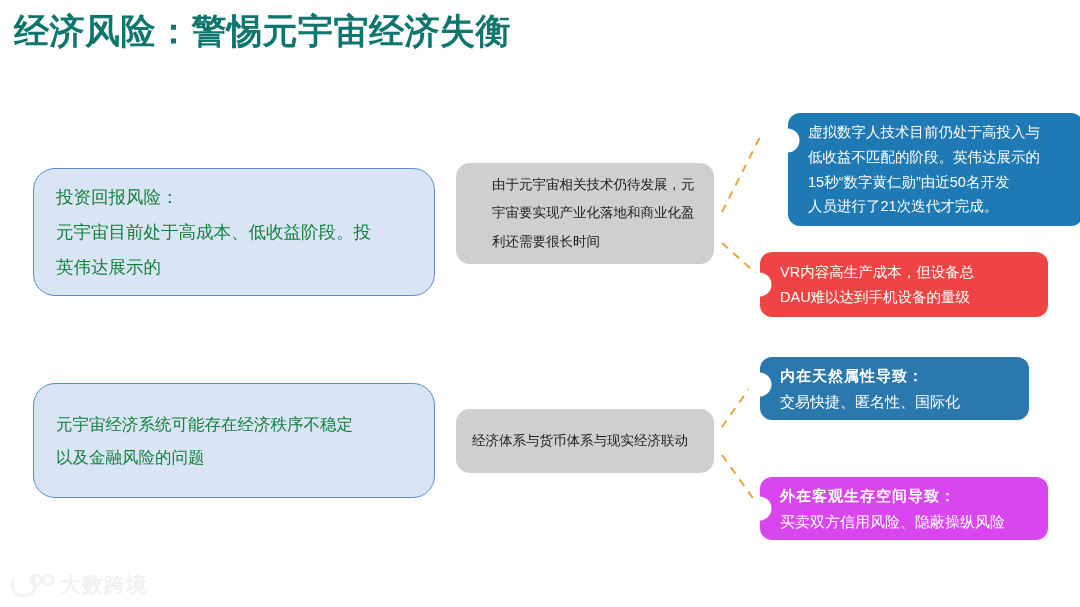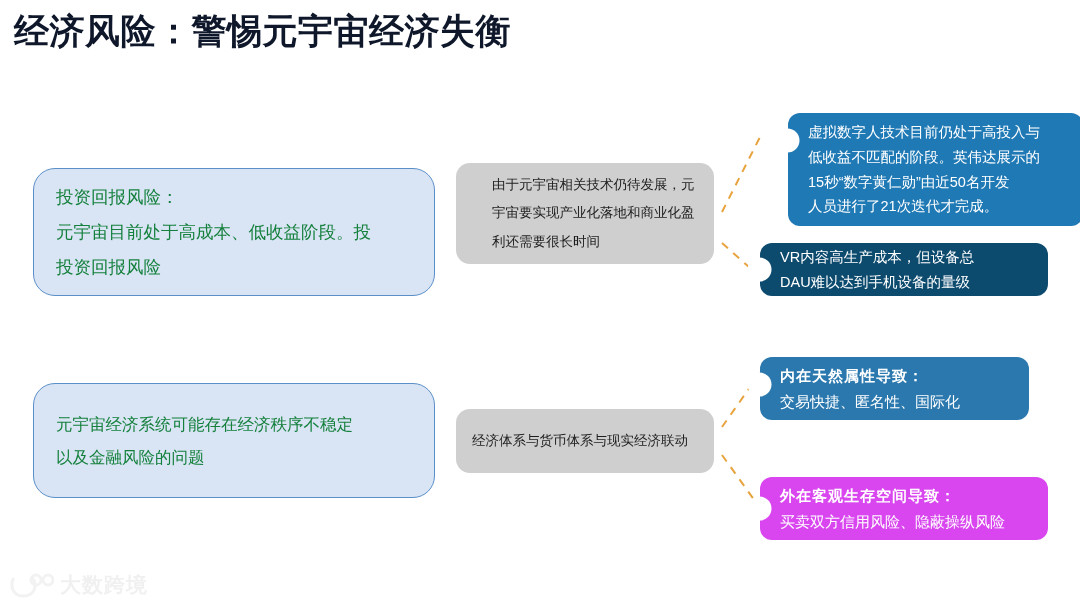--- a/index.html
+++ b/index.html
@@ -20,21 +20,21 @@
   }
 
   
   #slide-title {
     position: absolute;
     left: 14px;
     top: 8px;
     font-size: 35px;
     font-weight: bold;
     letter-spacing: 0.5px;
-    color: #0f172a;
+    color: #0f766e;
     white-space: nowrap;
   }
 
   
   .box {
     position: absolute;
     box-sizing: border-box;
     display: flex;
     flex-direction: column;
     justify-content: center;
@@ -126,38 +126,38 @@
   <svg id="connectors" viewBox="0 0 1080 607" xmlns="http://www.w3.org/2000/svg">
     <line x1="722" y1="212" x2="760" y2="137" stroke="#e8a33d" stroke-width="2" stroke-dasharray="8 7" stroke-linecap="butt"></line>
     <line x1="722" y1="243" x2="760" y2="277" stroke="#e8a33d" stroke-width="2" stroke-dasharray="8 7" stroke-linecap="butt"></line>
     <line x1="722" y1="427" x2="760" y2="373" stroke="#e8a33d" stroke-width="2" stroke-dasharray="8 7" stroke-linecap="butt"></line>
     <line x1="722" y1="455" x2="760" y2="508" stroke="#e8a33d" stroke-width="2" stroke-dasharray="8 7" stroke-linecap="butt"></line>
   </svg>
 
   <div class="box left-box" style="left:33px; top:168px; width:402px; height:128px;">
     <div class="ln">投资回报风险：</div>
     <div class="ln">元宇宙目前处于高成本、低收益阶段。投</div>
-    <div class="ln">投资回报风险</div>
+    <div class="ln">英伟达展示的</div>
   </div>
 
   <div class="box mid-box" style="left:456px; top:163px; width:258px; height:101px;padding-left:36px;">
     <div class="ln">由于元宇宙相关技术仍待发展，元</div>
     <div class="ln">宇宙要实现产业化落地和商业化盈</div>
     <div class="ln">利还需要很长时间</div>
   </div>
 
   <div class="box blue-box" style="left:788px; top:113px; width:295px; height:113px; background:#1f79b5; font-size:14.5px;">
     <span class="notch at-top"></span>
     <div class="ln">虚拟数字人技术目前仍处于高投入与</div>
     <div class="ln">低收益不匹配的阶段。英伟达展示的</div>
     <div class="ln">15秒“数字黄仁勋”由近50名开发</div>
     <div class="ln">人员进行了21次迭代才完成。</div>
   </div>
 
-  <div class="box blue-box" style="left:760px; top:243px; width:288px; height:53px; background:#0c4a6e; font-size:14.5px;">
+  <div class="box blue-box" style="left:760px; top:252px; width:288px; height:65px; background:#ef4444; font-size:14.5px;">
     <span class="notch"></span>
     <div class="ln">VR内容高生产成本，但设备总</div>
     <div class="ln">DAU难以达到手机设备的量级</div>
   </div>
 
   <div class="box left-box" style="left:33px; top:383px; width:402px; height:115px; font-size:16.5px;">
     <div class="ln">元宇宙经济系统可能存在经济秩序不稳定</div>
     <div class="ln">以及金融风险的问题</div>
   </div>
 

